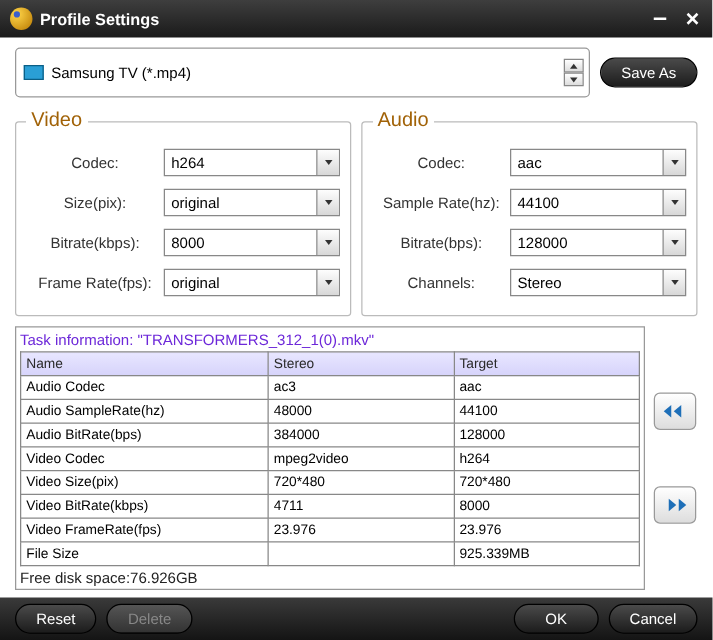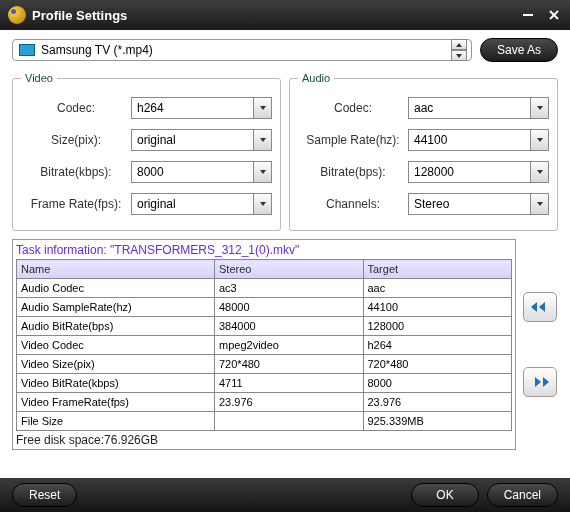--- a/index.html
+++ b/index.html
@@ -5,29 +5,29 @@
 * { box-sizing: border-box; margin: 0; padding: 0; font-family: Arial, sans-serif; }
 body { background: #fff; width: 570px; height: 512px; overflow: hidden; }
 .titlebar { background: linear-gradient(#3e3e3e, #1a1a1a); height: 30px; display: flex; align-items: center; padding: 0 8px; color: #fff; font-size: 13px; font-weight: bold; }
 .titlebar .app-icon { width: 18px; height: 18px; margin-right: 6px; background: radial-gradient(circle at 30% 30%, #ffd54a, #b87800); border-radius: 50%; position: relative; }
 .titlebar .app-icon::after { content:""; position:absolute; left:3px; top:3px; width:5px; height:5px; background:#3a5fcc; border-radius:50%; }
 .titlebar .title { flex: 1; }
 .titlebar .win-btn { width: 16px; height: 16px; margin-left: 10px; display:flex; align-items:center; justify-content:center; }
 .titlebar .win-btn svg { stroke:#fff; stroke-width:2; }
 .content { padding: 8px 12px 6px 12px; }
 .row-top { display:flex; align-items:center; gap:8px; margin-bottom:10px; }
-.profile-select { flex:1; height:22px; border:1px solid #999; border-radius:4px; background:#fff; display:flex; align-items:center; padding:0 4px 0 6px; font-size:12px; position:relative; }
+.profile-select { flex:1; height:40px; border:1px solid #999; border-radius:4px; background:#fff; display:flex; align-items:center; padding:0 4px 0 6px; font-size:12px; position:relative; }
 .tv-ico { width:16px; height:12px; background:#2a9fd6; border:1px solid #0b5f86; margin-right:6px; }
 .spinner { width:16px; display:flex; flex-direction:column; margin-left:auto; }
 .spinner .sbtn { height:11px; border:1px solid #888; background:linear-gradient(#fff,#ddd); display:flex; align-items:center; justify-content:center; }
 .spinner svg { width:8px; height:6px; }
 .btn-dark { background: linear-gradient(#4a4a4a,#1c1c1c); color:#fff; border:1px solid #000; border-radius:12px; height:24px; padding:0 16px; font-size:12px; cursor:pointer; }
 .panels { display:flex; gap:8px; }
 fieldset { border:1px solid #bbb; border-radius:3px; padding:8px 8px 10px 8px; flex:1; }
-legend { font-size:11px; color:#14532d; padding:0 4px; }
+legend { font-size:16px; color:#a16207; padding:0 4px; }
 .frow { display:flex; align-items:center; height:32px; }
 .flabel { font-size:12px; color:#333; width:110px;text-align:center; }
 .combo { flex:1; height:22px; border:1px solid #888; background:#fff; display:flex; align-items:center; font-size:12px; position:relative; }
 .combo span { padding-left:5px; }
 .combo .dd { width:18px; height:100%; border-left:1px solid #888; background:linear-gradient(#fdfdfd,#d8d8d8); display:flex; align-items:center; justify-content:center; margin-left:auto; }
 .info-wrap { margin-top:8px; display:flex; gap:6px; }
 .info-box { flex:1; border:1px solid #999; padding:3px 3px 2px 3px; background:#fff; }
 .task-label { font-size:12px; color:#6d28d9; margin-bottom:2px; }
 table { border-collapse:collapse; width:100%; font-size:11px; }
 th, td { border:1px solid #888; padding:2px 4px; text-align:left; font-weight:normal; height:19px; }
@@ -250,16 +250,17 @@
             <polygon points="6,2 12,7 6,12"></polygon>
             <polygon points="14,2 20,7 14,12"></polygon>
           </svg>
         </div>
     </div>
   </div>
 </div>
 
 <div class="footer">
   <button class="btn-dark">Reset</button>
+  <button class="btn-dark disabled">Delete</button>
   <div class="spacer"></div>
   <button class="btn-dark" style="padding:0 24px">OK</button>
   <button class="btn-dark">Cancel</button>
 </div>
 
 </body></html>

